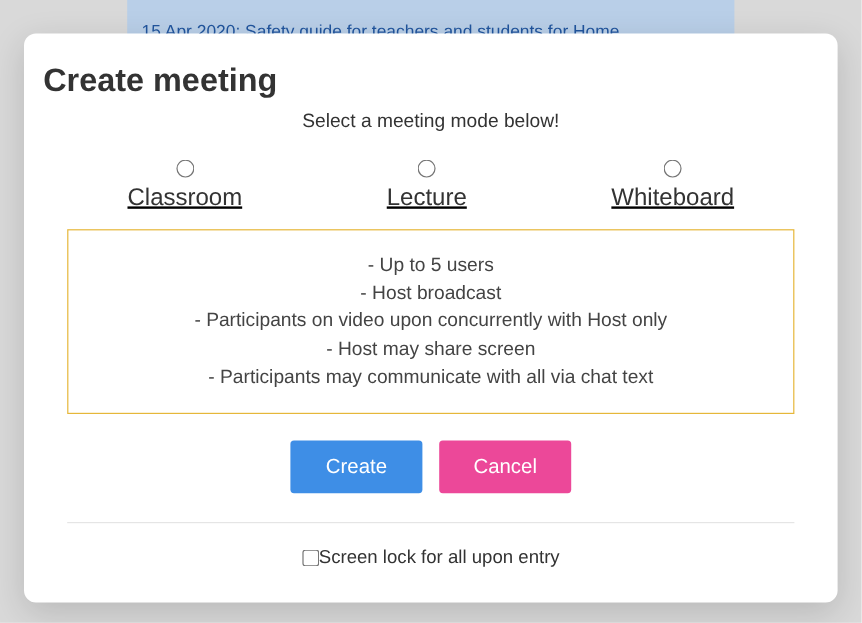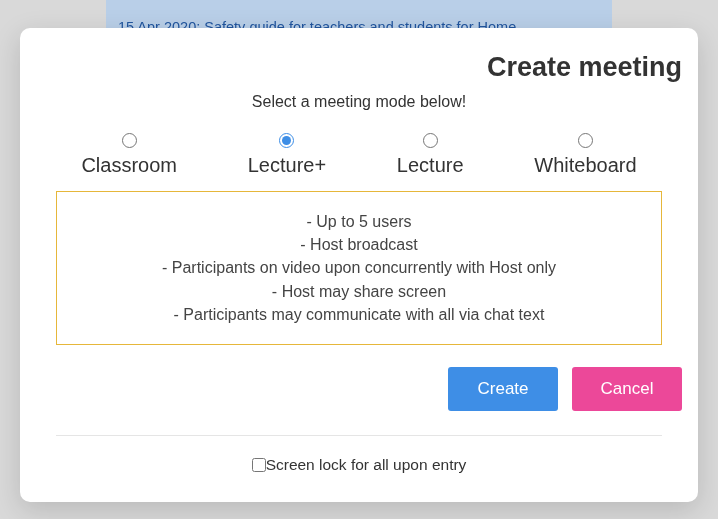--- a/index.html
+++ b/index.html
@@ -28,21 +28,21 @@
       position: absolute;
       top: 28px;
       left: 20px;
       right: 20px;
       background: #fff;
       border-radius: 10px;
       box-shadow: 0 8px 28px rgba(0,0,0,0.15);
       padding: 24px 16px 28px;
     }
     .modal-title {
-      text-align: right;
+      text-align: left;
       font-size: 27px;
       font-weight: 700;
       color: #333;
     }
     .modal-subtitle {
       text-align: center;
       font-size: 16px;
       color: #333;
       margin-top: 10px;
       margin-bottom: 22px;
@@ -51,20 +51,21 @@
       display: flex;
       justify-content: space-around;
       align-items: flex-start;
       margin: 0 10px 14px;
     }
     .mode {
       display: flex;
       flex-direction: column;
       align-items: center;
       cursor: pointer;
+      text-decoration: underline;
     }
     .mode input[type="radio"] {
       width: 15px;
       height: 15px;
       accent-color: #3e8ee6;
       margin-bottom: 6px;
       cursor: pointer;
     }
     .mode-label {
       font-size: 20px;
@@ -77,21 +78,21 @@
       padding: 18px 12px;
       text-align: center;
     }
     .features-box div {
       font-size: 16px;
       color: #444;
       line-height: 1.45;
     }
     .actions {
       display: flex;
-      justify-content: flex-end;
+      justify-content: center;
       gap: 14px;
       margin-bottom: 24px;
     }
     .btn {
       font-size: 17px;
       padding: 12px 26px;
       border: none;
       border-radius: 3px;
       cursor: pointer;
       color: #fff;
@@ -130,24 +131,20 @@
 <div class="modal">
   <h1 class="modal-title">Create meeting</h1>
   <p class="modal-subtitle">Select a meeting mode below!</p>
 
   <div class="modes">
     <label class="mode">
       <input type="radio" name="mode" style="">
       <span class="mode-label">Classroom</span>
     </label>
     <label class="mode">
-      <input type="radio" name="mode" checked="" style="">
-      <span class="mode-label">Lecture+</span>
-    </label>
-    <label class="mode">
       <input type="radio" name="mode" style="">
       <span class="mode-label">Lecture</span>
     </label>
     <label class="mode">
       <input type="radio" name="mode" style="">
       <span class="mode-label">Whiteboard</span>
     </label>
   </div>
 
   <div class="features-box">

